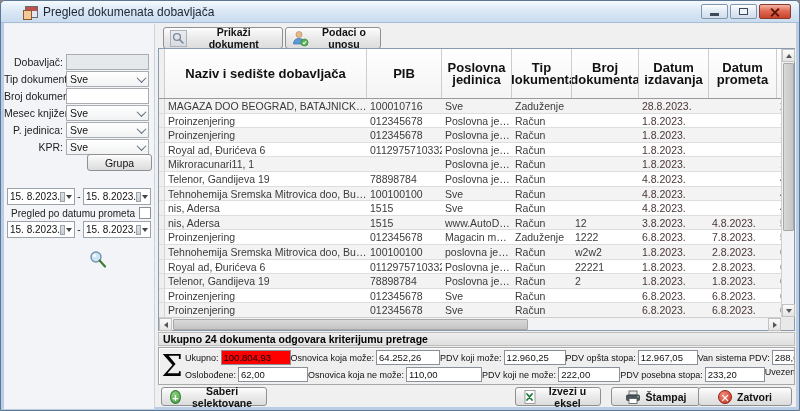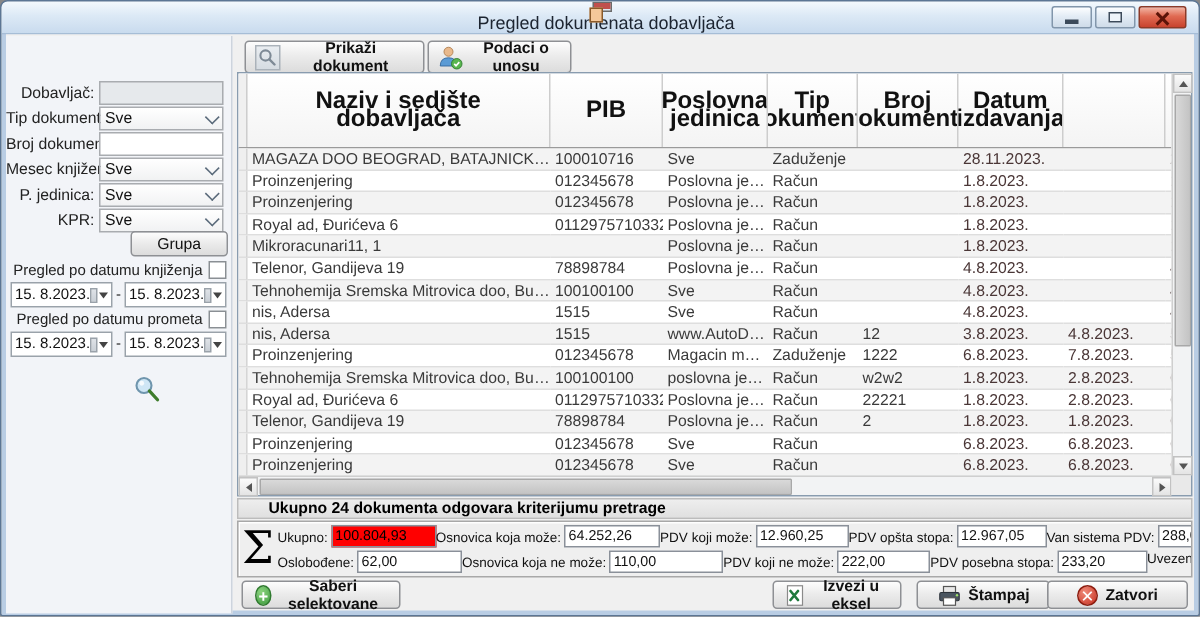--- a/index.html
+++ b/index.html
@@ -3,21 +3,21 @@
 <meta charset="utf-8">
 <style>
   * { margin:0; padding:0; box-sizing:border-box; }
   html,body { width:800px; height:411px; font-family:"Liberation Sans","DejaVu Sans",sans-serif; background:#888; }
   .window { position:relative; width:800px; height:411px; background:#f0f0f0;
             border:1px solid #5c7694; outline:none; border-radius:5px 5px 2px 2px; overflow:hidden;
             box-shadow:inset 0 0 0 3px #b9cde4; }
   
   .titlebar { position:absolute; left:0; top:0; width:100%; height:22px;
               background:linear-gradient(#f4f9fd,#dce9f6 45%,#c9dbee); border-bottom:1px solid #a6bdd6;
-              display:flex; align-items:center; padding-left:8px; border-radius:4px 4px 0 0;flex-direction:column; }
+              display:flex; align-items:center; padding-left:24px; border-radius:4px 4px 0 0; }
   .app-icon { width:13px; height:12px; margin-right:5px; position:relative; background:#dfe8f2; border:1px solid #6b6b6b; }
   .app-icon::before { content:""; position:absolute; left:0; top:0; right:0; height:4px; background:#c0504d; }
   .app-icon::after { content:""; position:absolute; left:-3px; top:3px; width:7px; height:8px; background:#f5c89a; border:1px solid #8a5a2a; }
   .title-text { font-size:12px; color:#1c2430; }
   .win-controls { position:absolute; right:8px; top:3px; display:flex; gap:2px; }
   .win-btn { width:27px; height:15px; border:1px solid #8296ab; border-radius:2px;
              background:linear-gradient(#fdfeff,#e3ecf5 45%,#cfdce9); display:flex; align-items:center; justify-content:center; }
   .win-btn.close { width:32px; background:linear-gradient(#f2b5a4,#e06a52 45%,#c8432e); border-color:#8c3a28; }
   .glyph-min { width:9px; height:3px; background:#3c4a5a; margin-top:5px; }
   .glyph-max { width:9px; height:7px; border:1px solid #3c4a5a; background:#eef4fa; }
@@ -49,21 +49,21 @@
   .search-glass { position:absolute; left:84px; top:226px; width:20px; height:20px; }
   
   .toolbtn { position:absolute; top:26px; height:22px; padding:0 6px; font-weight:bold; gap:5px; }
   .tool-icon-box { width:17px; height:17px; background:linear-gradient(#e9edf1,#d6dce2); border:1px solid #aab2ba; display:flex; align-items:center; justify-content:center; }
   
   .grid { position:absolute; left:157px; top:47px; width:637px; height:283px; background:#fff; border:1px solid #899caf; }
   .gwrap { position:absolute; left:0; top:0; right:13px; bottom:0; overflow:hidden; }
   .grid-header { display:grid; grid-template-columns:6px 202px 75px 70px 60px 67px 70px 68px 1fr; height:50px;
                  background:linear-gradient(#ffffff,#f4f4f4); border-bottom:1px solid #9a9a9a; }
   .hcell { border-right:1px solid #cdcdcd; display:flex; align-items:center; justify-content:center; text-align:center;
-           font-size:16px; font-weight:bold; color:#111; line-height:12px; padding:0 2px; overflow:hidden; }
+           font-size:13px; font-weight:bold; color:#111; line-height:12px; padding:0 2px; overflow:hidden; }
   .hstub { border-right:1px solid #cdcdcd; background:#f0f0f0; }
   .gbody { position:relative; }
   .grid-row { display:grid; grid-template-columns:6px 202px 75px 70px 60px 67px 70px 68px 1fr; height:14.6px; background:#fff; }
   .grid-row.alt { background:#f3f3f3; }
   .gcell { font-size:10.5px; color:#3a3a3a; line-height:14px; padding-left:3px; white-space:nowrap; overflow:hidden; border-bottom:1px solid #dedede; }
   .gcell.ell { text-overflow:ellipsis; }
   .gcell.stub { background:#efefef; border-right:1px solid #d5d5d5; padding:0; }
   .gcell.date { color:#4a3636; }
   
   .vscroll { position:absolute; top:0; right:0; width:13px; bottom:13px; background:#f2f3f4; border-left:1px solid #cfcfcf; }
@@ -71,21 +71,21 @@
   .corner  { position:absolute; right:0; bottom:0; width:13px; height:13px; background:#e9e9e9; }
   .sbtn { position:absolute; width:13px; height:13px; background:linear-gradient(#fbfbfb,#e4e4e4); border:1px solid #c2c2c2; display:flex; align-items:center; justify-content:center; }
   .tri-up    { width:0;height:0;border-left:3.5px solid transparent;border-right:3.5px solid transparent;border-bottom:4.5px solid #555; }
   .tri-down  { width:0;height:0;border-left:3.5px solid transparent;border-right:3.5px solid transparent;border-top:4.5px solid #555; }
   .tri-left  { width:0;height:0;border-top:3.5px solid transparent;border-bottom:3.5px solid transparent;border-right:4.5px solid #555; }
   .tri-right { width:0;height:0;border-top:3.5px solid transparent;border-bottom:3.5px solid transparent;border-left:4.5px solid #555; }
   .vthumb { position:absolute; left:1px; top:14px; width:11px; height:168px; background:linear-gradient(90deg,#d9d9d9,#c4c4c4); border:1px solid #a8a8a8; border-radius:1px; }
   .hthumb { position:absolute; top:1px; left:14px; width:355px; height:11px; background:linear-gradient(#d9d9d9,#c4c4c4); border:1px solid #a8a8a8; border-radius:1px; }
   
   .statusbar { position:absolute; left:157px; top:331px; width:637px; height:14px; background:linear-gradient(#eeeeee,#e0e0e0);
-               border:1px solid #bcbcbc; font-size:10.5px; font-weight:bold; color:#000; line-height:12px; padding-left:20px; }
+               border:1px solid #bcbcbc; font-size:10.5px; font-weight:bold; color:#000; line-height:12px; padding-left:4px; }
   .summary { position:absolute; left:157px; top:346px; width:637px; height:38px; background:#efefef;
              border:1px solid #a8a8a8; box-shadow:inset 1px 1px 0 #fff; display:flex; align-items:center; }
   .sigma { width:26px; font-family:"DejaVu Serif","Liberation Serif",serif; font-size:30px; line-height:30px; color:#000; text-align:center; }
   .sumgrid { flex:1; display:flex; flex-direction:column; gap:2px; padding-right:3px; overflow:hidden; }
   .sumrow { display:flex; align-items:flex-start; justify-content:space-between; height:15px; }
   .sumpair { display:flex; align-items:center; }
   .sumlabel { font-size:9px; color:#111; white-space:nowrap; padding-right:2px; }
   .sumbox { height:15px; border:1px solid #8a9099; background:#fff; font-size:9.5px; line-height:13px; padding:0 2px; color:#111; overflow:hidden; white-space:nowrap; }
   .sumbox.hl { color:#000; font-weight:normal; }
   .footer-btn { position:absolute; top:386px; height:19px; padding:0 8px; font-weight:bold; gap:5px; }
@@ -150,24 +150,20 @@
           <span class="flabel">KPR:</span>
           <span class="combo">
             <span class="combo-text">Sve</span>
             <span class="combo-arrow"></span>
           </span>
         </div>
       </div>
 
     <button class="btn grupa" style="top:130px;">Grupa</button>
 
-    <div class="chkrow" style="top:149px;">
-      <span class="chklabel">Pregled po datumu knjiženja</span>
-      <span class="chk"></span>
-    </div>
     <div class="daterow" style="top:164px;">
       <span class="dp">
         <span class="dp-text">15. 8.2023.</span>
         <span class="dp-cal"></span>
         <span class="dp-arrow"></span>
       </span>
       <span class="dsep">-</span>
       <span class="dp">
         <span class="dp-text">15. 8.2023.</span>
         <span class="dp-cal"></span>
@@ -224,31 +220,32 @@
   <div class="grid">
     <div class="gwrap">
       <div class="grid-header">
           <span class="hstub"></span>
           <span class="hcell">Naziv i sedište dobavljača</span>
           <span class="hcell">PIB</span>
           <span class="hcell">Poslovna jedinica</span>
           <span class="hcell">Tip dokumenta</span>
           <span class="hcell">Broj dokumenta</span>
           <span class="hcell">Datum izdavanja</span>
+          <span class="hcell">Datum prometa</span>
           <span class="hcell"></span>
         </div>
       <div class="gbody">
           <div class="grid-row alt">
             <span class="gcell stub"></span>
             <span class="gcell ell">MAGAZA DOO  BEOGRAD, BATAJNICKI DRUM 301</span>
             <span class="gcell">100010716</span>
             <span class="gcell ell">Sve</span>
             <span class="gcell">Zaduženje</span>
             <span class="gcell"></span>
-            <span class="gcell date">28.11.2023.</span>
+            <span class="gcell date">28.8.2023.</span>
             <span class="gcell date"></span>
             <span class="gcell date">2</span>
           </div>
           <div class="grid-row">
             <span class="gcell stub"></span>
             <span class="gcell ell">Proinzenjering</span>
             <span class="gcell">012345678</span>
             <span class="gcell ell">Poslovna jedinica 1</span>
             <span class="gcell">Račun</span>
             <span class="gcell"></span>

